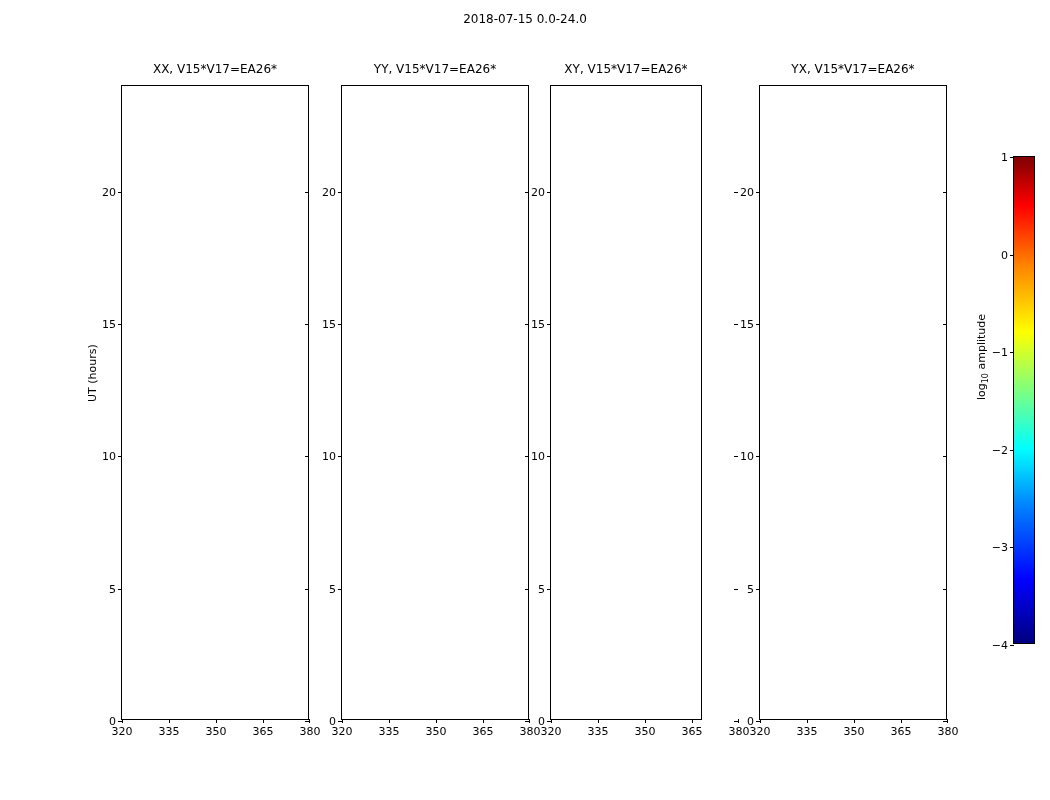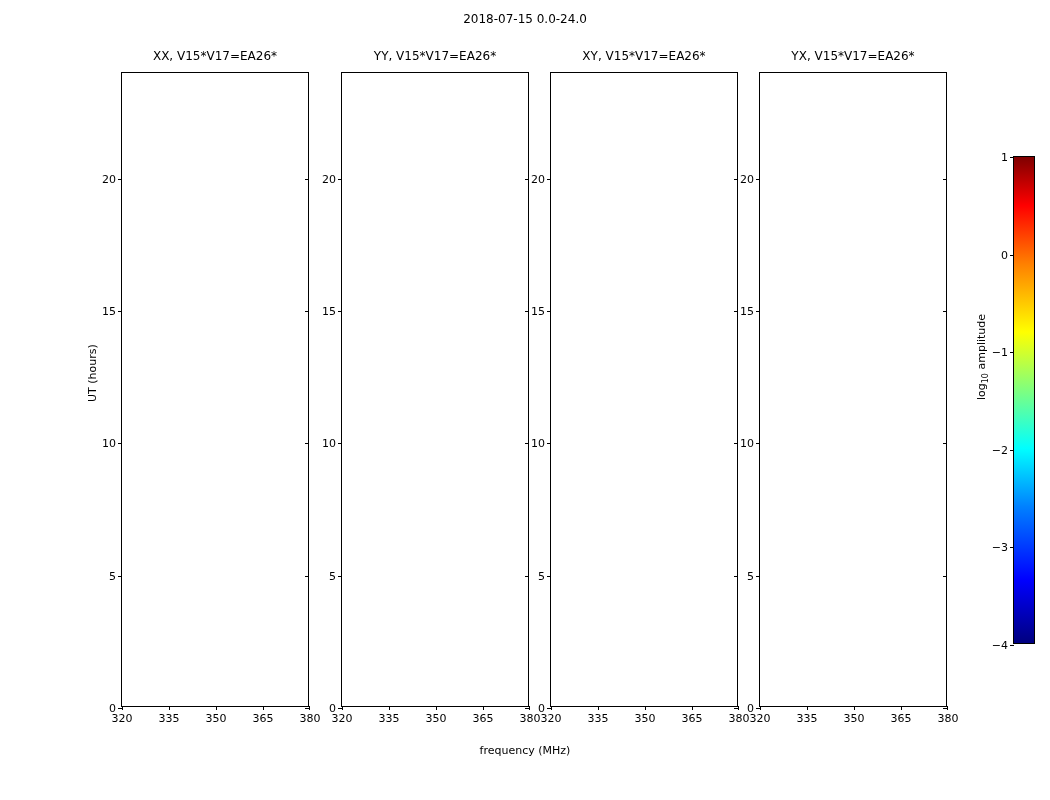--- a/index.html
+++ b/index.html
@@ -25,21 +25,21 @@
     position: absolute;
     top: 12px;
     left: 0;
     width: 1050px;
     text-align: center;
     font-size: 12px;
     color: #000;
   }
   .panel {
     position: absolute;
-    top: 72px;
+    top: 85px;
     height: 635px;
     box-sizing: border-box;
   }
   .panel .axes {
     position: absolute;
     left: 0; top: 0;
     width: 100%;
     height: 100%;
     border: 1px solid #000000;
     background: #ffffff;
@@ -210,21 +210,21 @@
         <div class="xlabel-tick" style="left: 47px;">335</div>
         <div class="tick-x" style="left: 94px;"></div>
         <div class="xlabel-tick" style="left: 94px;">350</div>
         <div class="tick-x" style="left: 141px;"></div>
         <div class="xlabel-tick" style="left: 141px;">365</div>
         <div class="tick-x" style="left: 187px;"></div>
         <div class="xlabel-tick" style="left: 188px;">380</div>
       </div>
   </div>
 
-  <div class="panel" id="panel2" style="left:550px; width:188px;">
+  <div class="panel" id="panel2" style="left:550px; width:152px;">
     <div class="ptitle">XY, V15*V17=EA26*</div>
     <div class="axes">
         <div class="tick-y" style="top: 635px;"></div>
         <div class="tick-y" style="top: 635px; left: 183px;"></div>
         <div class="ylabel-tick" style="top: 635px;">0</div>
         <div class="tick-y" style="top: 502.708px;"></div>
         <div class="tick-y" style="top: 502.708px; left: 183px;"></div>
         <div class="ylabel-tick" style="top: 502.708px;">5</div>
         <div class="tick-y" style="top: 370.417px;"></div>
         <div class="tick-y" style="top: 370.417px; left: 183px;"></div>
@@ -273,21 +273,20 @@
         <div class="tick-x" style="left: 94px;"></div>
         <div class="xlabel-tick" style="left: 94px;">350</div>
         <div class="tick-x" style="left: 141px;"></div>
         <div class="xlabel-tick" style="left: 141px;">365</div>
         <div class="tick-x" style="left: 187px;"></div>
         <div class="xlabel-tick" style="left: 188px;">380</div>
       </div>
   </div>
 
   <div class="axis-ylabel">UT (hours)</div>
-  <div class="axis-xlabel">frequency (MHz)</div>
 
   <div class="cbar" id="colorbar">
       <div class="cbar-tick" style="top: 488px;"></div>
       <div class="cbar-label" style="top: 488px;">−4</div>
       <div class="cbar-tick" style="top: 390.4px;"></div>
       <div class="cbar-label" style="top: 390.4px;">−3</div>
       <div class="cbar-tick" style="top: 292.8px;"></div>
       <div class="cbar-label" style="top: 292.8px;">−2</div>
       <div class="cbar-tick" style="top: 195.2px;"></div>
       <div class="cbar-label" style="top: 195.2px;">−1</div>

